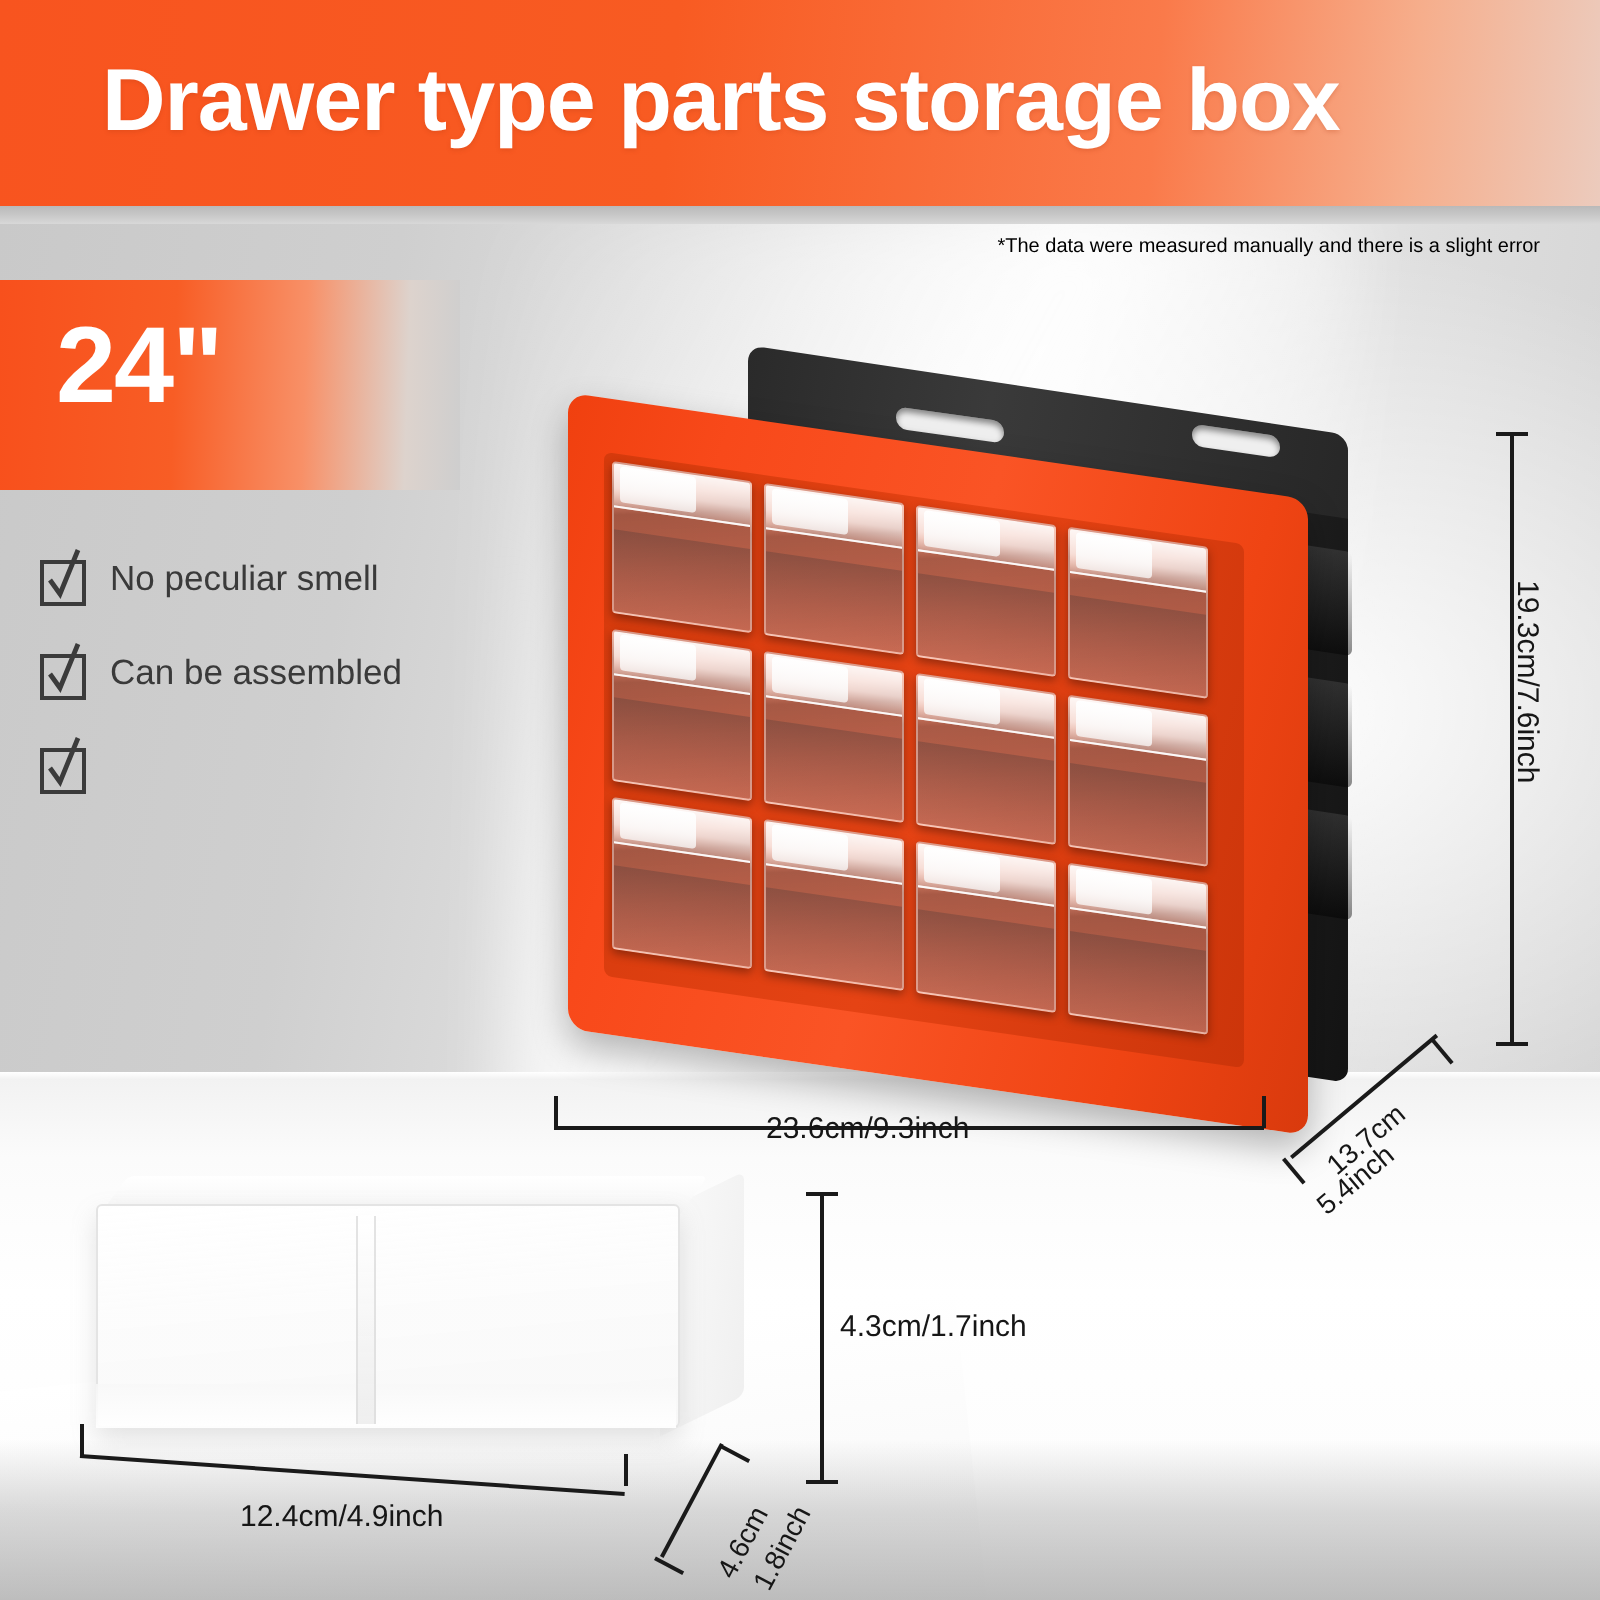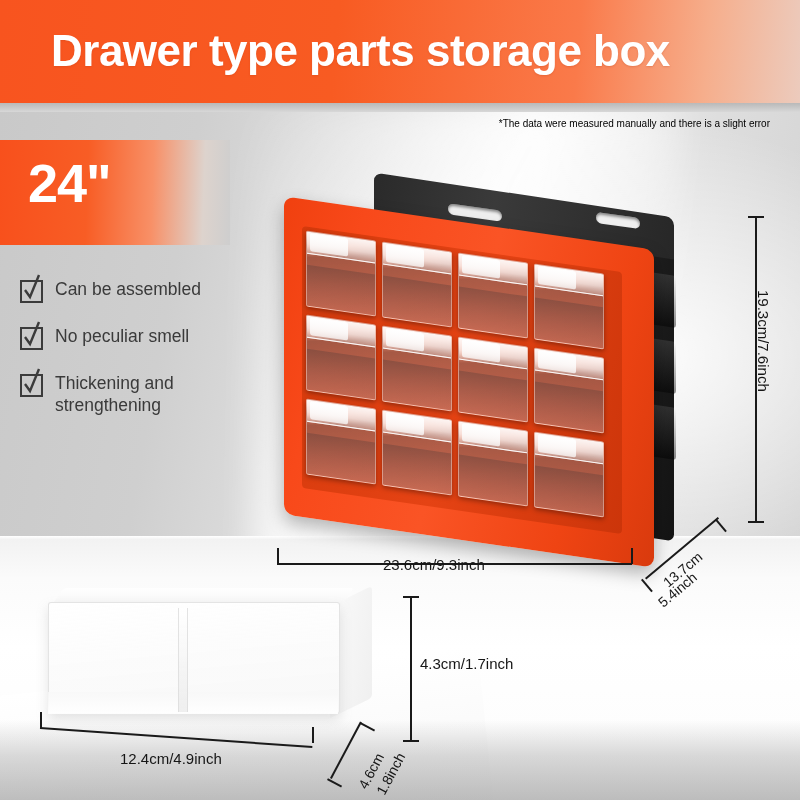--- a/index.html
+++ b/index.html
@@ -224,43 +224,42 @@
     <div class="header-title">Drawer type parts storage box</div>
   </div>
   <div class="header-rule"></div>
 
   <div class="disclaimer">*The data were measured manually and there is a slight error</div>
 
   <div class="badge-band"></div>
   <div class="badge-text">24"</div>
 
   <div class="features">
+    <div class="feature">
+      <span class="check-box">
+        <svg width="22" height="30" viewBox="0 0 22 30">
+            <path d="M3 17 L8 24 L17 2" fill="none" stroke="#3b3b3b" stroke-width="2.4"></path>
+          </svg>
+      </span>
+      <span class="feature-label">No peculiar smell</span>
+    </div>
     <div class="feature">
       <span class="check-box">
         <svg width="22" height="30" viewBox="0 0 22 30">
             <path d="M3 17 L8 24 L17 2" fill="none" stroke="#3b3b3b" stroke-width="2.4"></path>
           </svg>
       </span>
       <span class="feature-label">Can be assembled</span>
     </div>
     <div class="feature">
       <span class="check-box">
         <svg width="22" height="30" viewBox="0 0 22 30">
             <path d="M3 17 L8 24 L17 2" fill="none" stroke="#3b3b3b" stroke-width="2.4"></path>
           </svg>
       </span>
-      <span class="feature-label">No peculiar smell</span>
-    </div>
-    <div class="feature">
-      <span class="check-box">
-        <svg width="22" height="30" viewBox="0 0 22 30">
-            <path d="M3 17 L8 24 L17 2" fill="none" stroke="#3b3b3b" stroke-width="2.4"></path>
-          </svg>
-      </span>
-      <span class="feature-label">Thickening and strengthening</span>
     </div>
   </div>
 
   <div class="box-wrap">
     <div class="body-black"></div>
     <div class="body-black-top"></div>
 
     <div class="body-rib" style="left:250px; top:70px; width:148px; height:52px;"></div>
     <div class="body-rib" style="left:250px; top:136px; width:148px; height:52px;"></div>
     <div class="body-rib" style="left:250px; top:202px; width:148px; height:52px;"></div>

